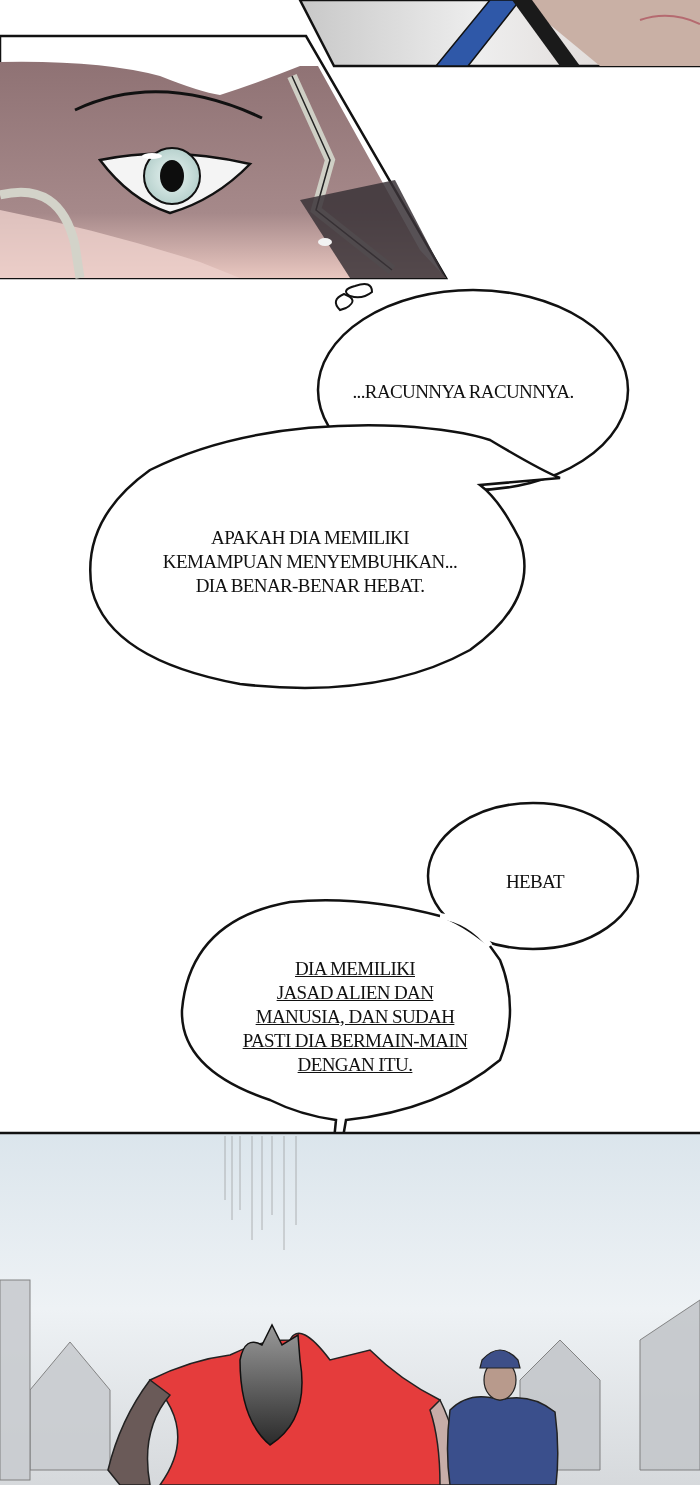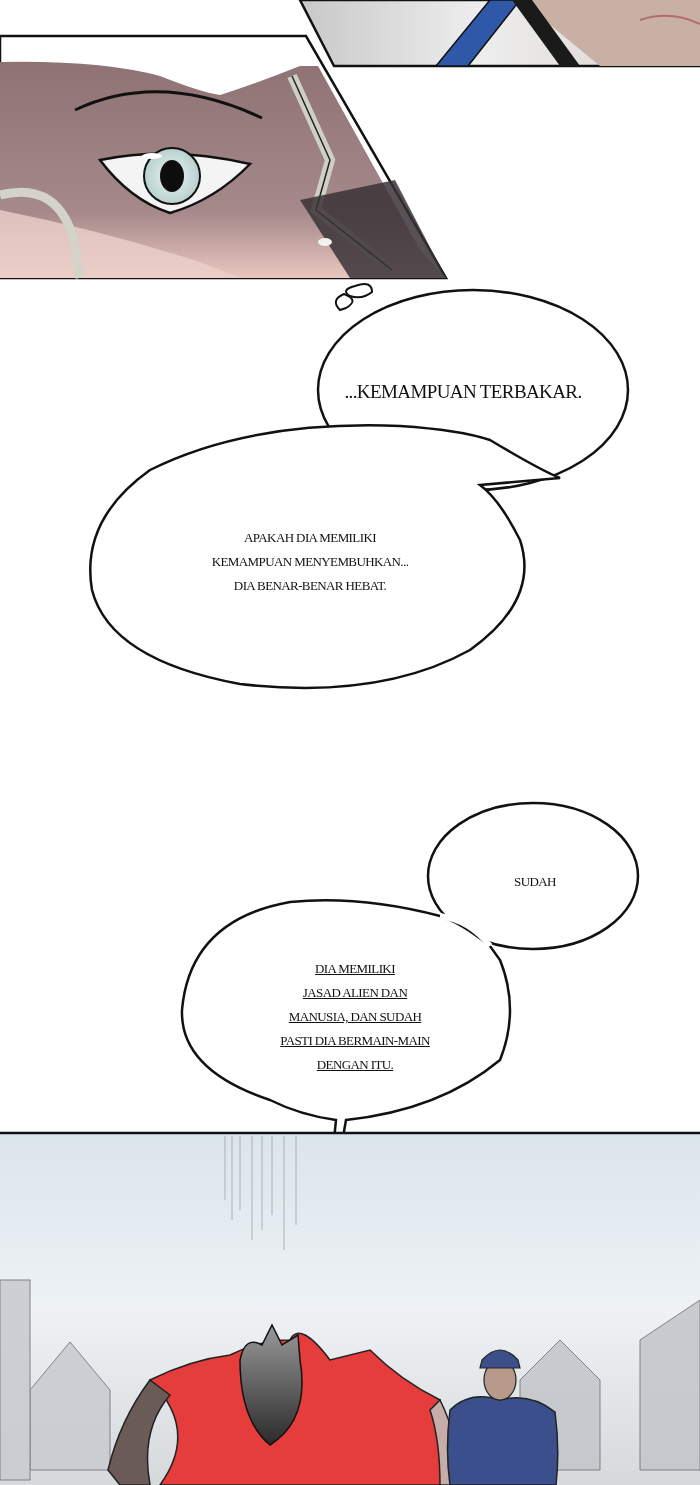--- a/index.html
+++ b/index.html
@@ -3,21 +3,21 @@
 <meta charset="utf-8">
 <style>
   html, body { margin: 0; padding: 0; background: #ffffff; }
   body { width: 700px; height: 1485px; position: relative; overflow: hidden; font-family: "DejaVu Serif", "Liberation Serif", serif; }
   .layer { position: absolute; left: 0; top: 0; }
   .txt {
     position: absolute;
     text-align: center;
     color: #111111;
     font-family: "Liberation Serif", "DejaVu Serif", serif;
-    font-size: 13px;
+    font-size: 19px;
     line-height: 24px;
     letter-spacing: -0.6px;
     white-space: pre-line;
   }
 </style>
 </head>
 <body>
 
 <svg class="layer" width="700" height="1485" viewBox="0 0 700 1485">
   <defs>
@@ -124,25 +124,25 @@
     <path d="M150,1380 Q120,1420 108,1470 L120,1485 L150,1485 Q140,1430 170,1395 Z" fill="#6a5a58" stroke="#222" stroke-width="1.5"></path>
     <path d="M440,1400 Q460,1440 458,1485 L440,1485 Q440,1440 430,1410 Z" fill="#c7ada8" stroke="#222" stroke-width="1.5"></path>
     <path d="M240,1360 Q245,1335 262,1345 L272,1325 L282,1345 L298,1335 L300,1360 Q310,1420 270,1445 Q240,1420 240,1360 Z" fill="url(#gHair)" stroke="#111" stroke-width="1.5"></path>
 
     <path d="M450,1410 Q470,1390 500,1400 Q530,1392 555,1412 Q560,1450 556,1485 L450,1485 Q445,1450 450,1410 Z" fill="#3a4f8c" stroke="#222" stroke-width="1.5"></path>
     <ellipse cx="500" cy="1380" rx="16" ry="20" fill="#b89a8c" stroke="#222" stroke-width="1.2"></ellipse>
     <path d="M482,1360 Q500,1340 518,1360 L520,1368 L480,1368 Z" fill="#3d4f88" stroke="#222" stroke-width="1.2"></path>
   </g>
 </svg>
 
-<div class="txt" style="left:318px; top:380px; width:290px; font-size:19px;">...KEMAMPUAN TERBAKAR.</div>
+<div class="txt" style="left:318px; top:380px; width:290px; font-size:19px;">...RACUNNYA RACUNNYA.</div>
 
 <div class="txt" style="left:110px; top:526px; width:400px;">APAKAH DIA MEMILIKI
 KEMAMPUAN MENYEMBUHKAN...
 DIA BENAR-BENAR HEBAT.</div>
 
-<div class="txt" style="left:480px; top:870px; width:110px;">SUDAH</div>
+<div class="txt" style="left:480px; top:870px; width:110px;">HEBAT</div>
 
 <div class="txt" style="left:195px; top:957px; width:320px;text-decoration:underline;">DIA MEMILIKI
 JASAD ALIEN DAN
 MANUSIA, DAN SUDAH
 PASTI DIA BERMAIN-MAIN
 DENGAN ITU.</div>
 
 </body></html>

